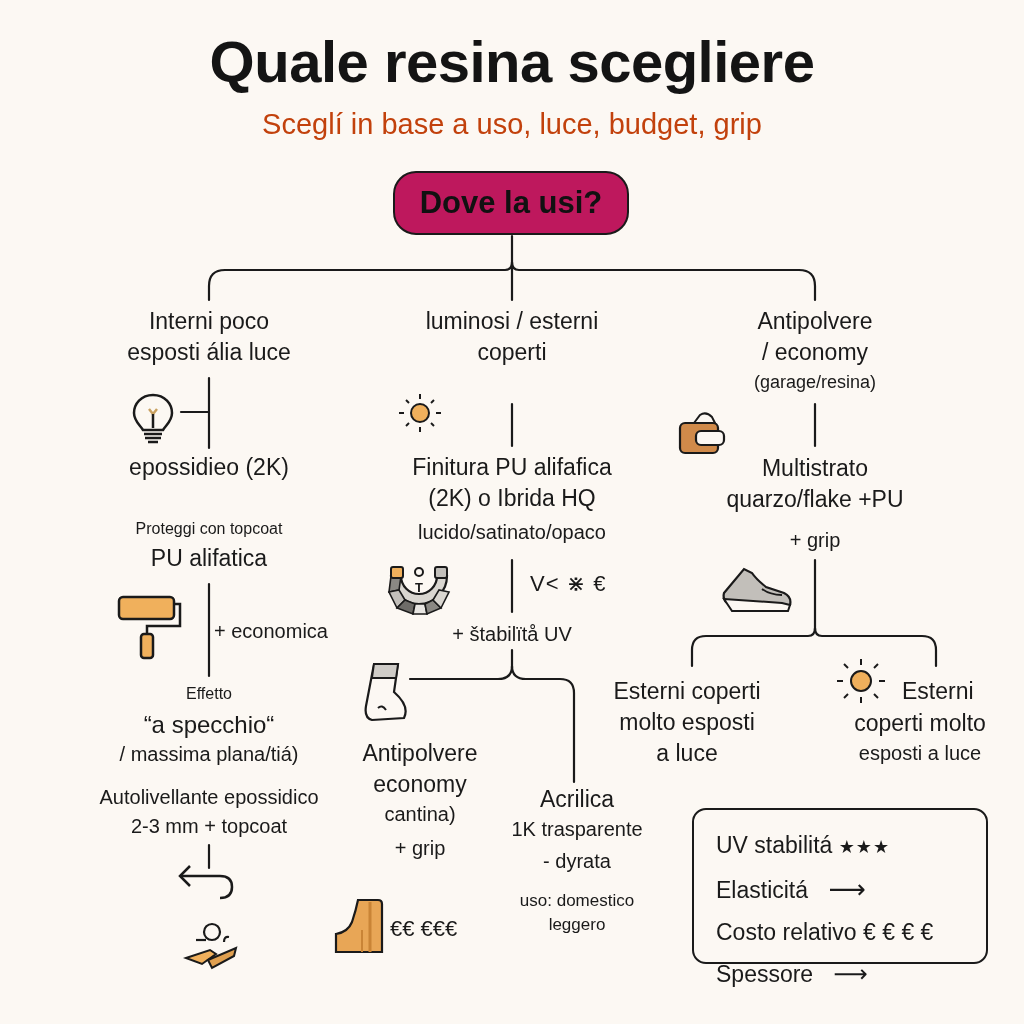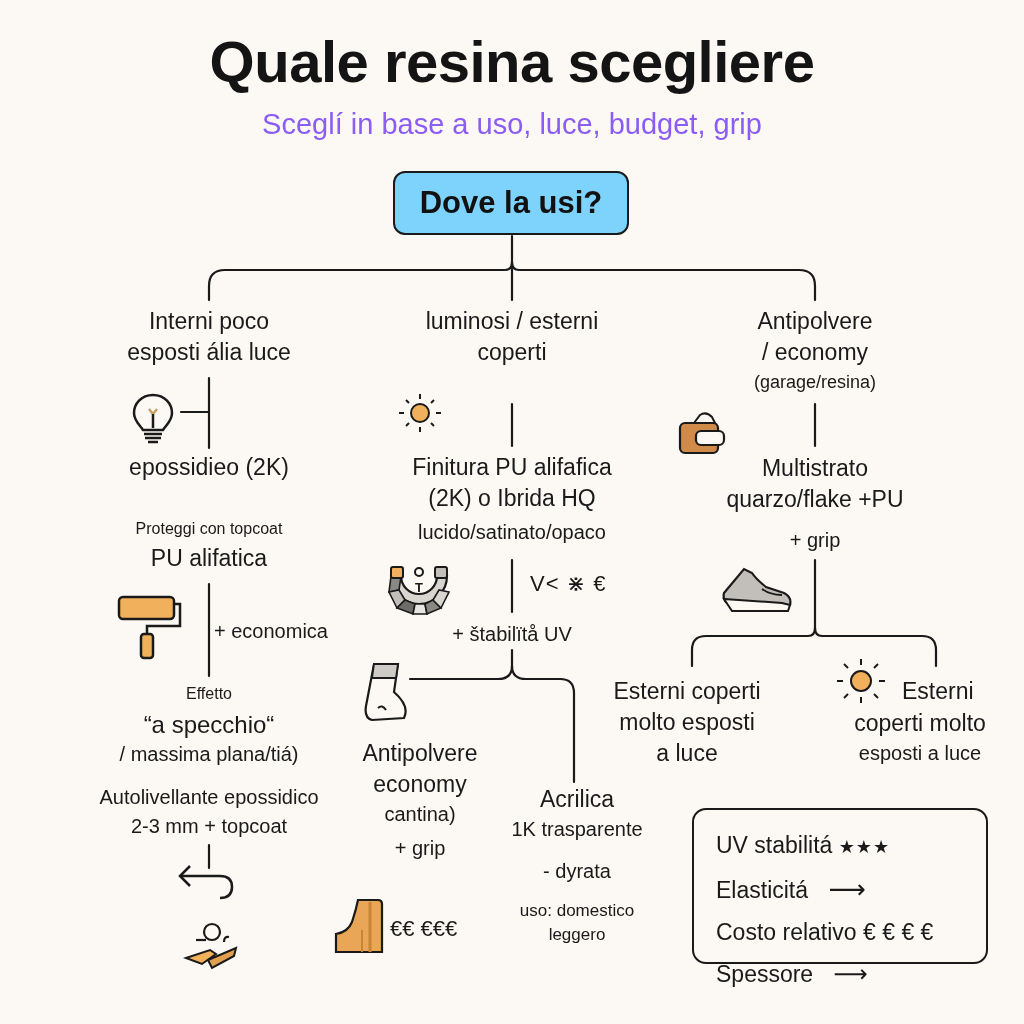--- a/index.html
+++ b/index.html
@@ -12,26 +12,26 @@
   }
   .abs { position: absolute; }
   .center { text-align: center; }
   #title {
     left: 0; width: 1024px; top: 28px;
     font-size: 58px; font-weight: bold; letter-spacing: -0.5px;
     text-align: center; color: #141414;
   }
   #subtitle {
     left: 0; width: 1024px; top: 108px;
-    font-size: 29px; text-align: center; color: #8b5cf6;
+    font-size: 29px; text-align: center; color: #c2410c;
     padding-left: 0px;
   }
   #root-box {
     left: 393px; top: 171px; width: 236px; height: 64px;
-    background: #7dd3fc; border: 2.5px solid #1a1a1a; border-radius: 12px;
+    background: #be185d; border: 2.5px solid #1a1a1a; border-radius: 23px;
     display: flex; align-items: center; justify-content: center;
     font-size: 31px; font-weight: bold; color: #111;
     box-sizing: border-box;
   }
   .txt { font-size: 23px; line-height: 31px; color: #1a1a1a; }
   .txt-sm { font-size: 20px; line-height: 28px; color: #1a1a1a; }
   .txt-xs { font-size: 17px; line-height: 24px; color: #1a1a1a; }
   svg.lines { position: absolute; left: 0; top: 0; }
   #legend {
     left: 692px; top: 808px; width: 296px; height: 156px;
@@ -182,21 +182,21 @@
 <svg class="icon" style="left:334px; top:898px;" width="50" height="56" viewBox="0 0 50 56">
   <path d="M24 2 H44 Q48 2 48 6 V54 H2 V36 Q14 34 18 24 Q22 12 24 2 Z" fill="#e8a656" stroke="#1a1a1a" stroke-width="2.2"></path>
   <path d="M36 4 V54" stroke="#c98436" stroke-width="3"></path>
   <path d="M28 32 V54" stroke="#c98436" stroke-width="2"></path>
 </svg>
 <div class="abs txt-sm" style="left:390px; top:915px; font-size:22px;">€€ €€€</div>
 
 <div class="abs center" style="left:492px; top:784px; width:170px;">
   <div class="txt">Acrilica</div>
   <div class="txt-sm">1K trasparente</div>
-  <div class="txt-sm" style="margin-top:14px;">- dyrata</div>
+  <div class="txt-sm" style="margin-top:4px;">- dyrata</div>
   <div style="margin-top:14px;">
     <div class="txt-xs">uso: domestico</div>
     <div class="txt-xs">leggero</div>
   </div>
 </div>
 
 <div class="abs center" style="left:695px; top:306px; width:240px;">
   <div class="txt">Antipolvere</div>
   <div class="txt">/ economy</div>
   <div class="txt-xs" style="font-size:18px; line-height:28px;">(garage/resina)</div>

